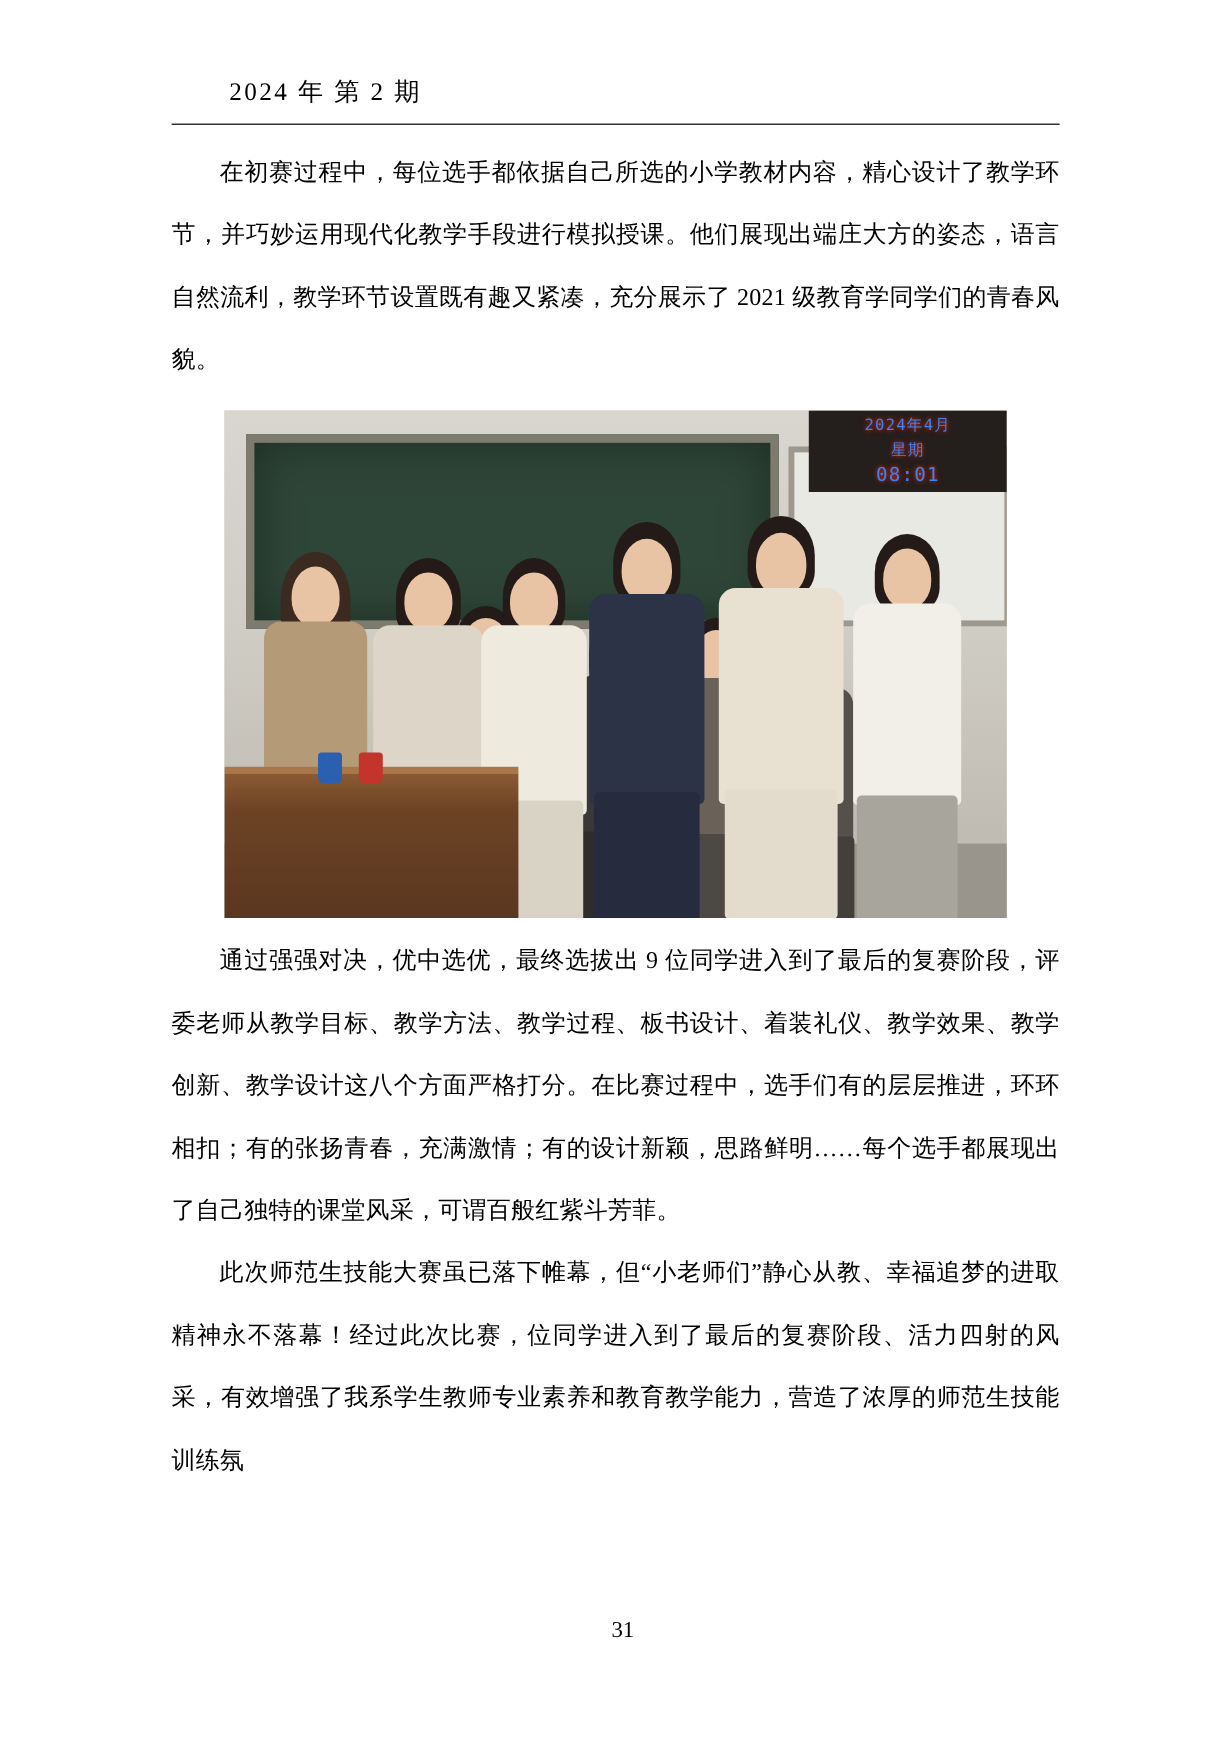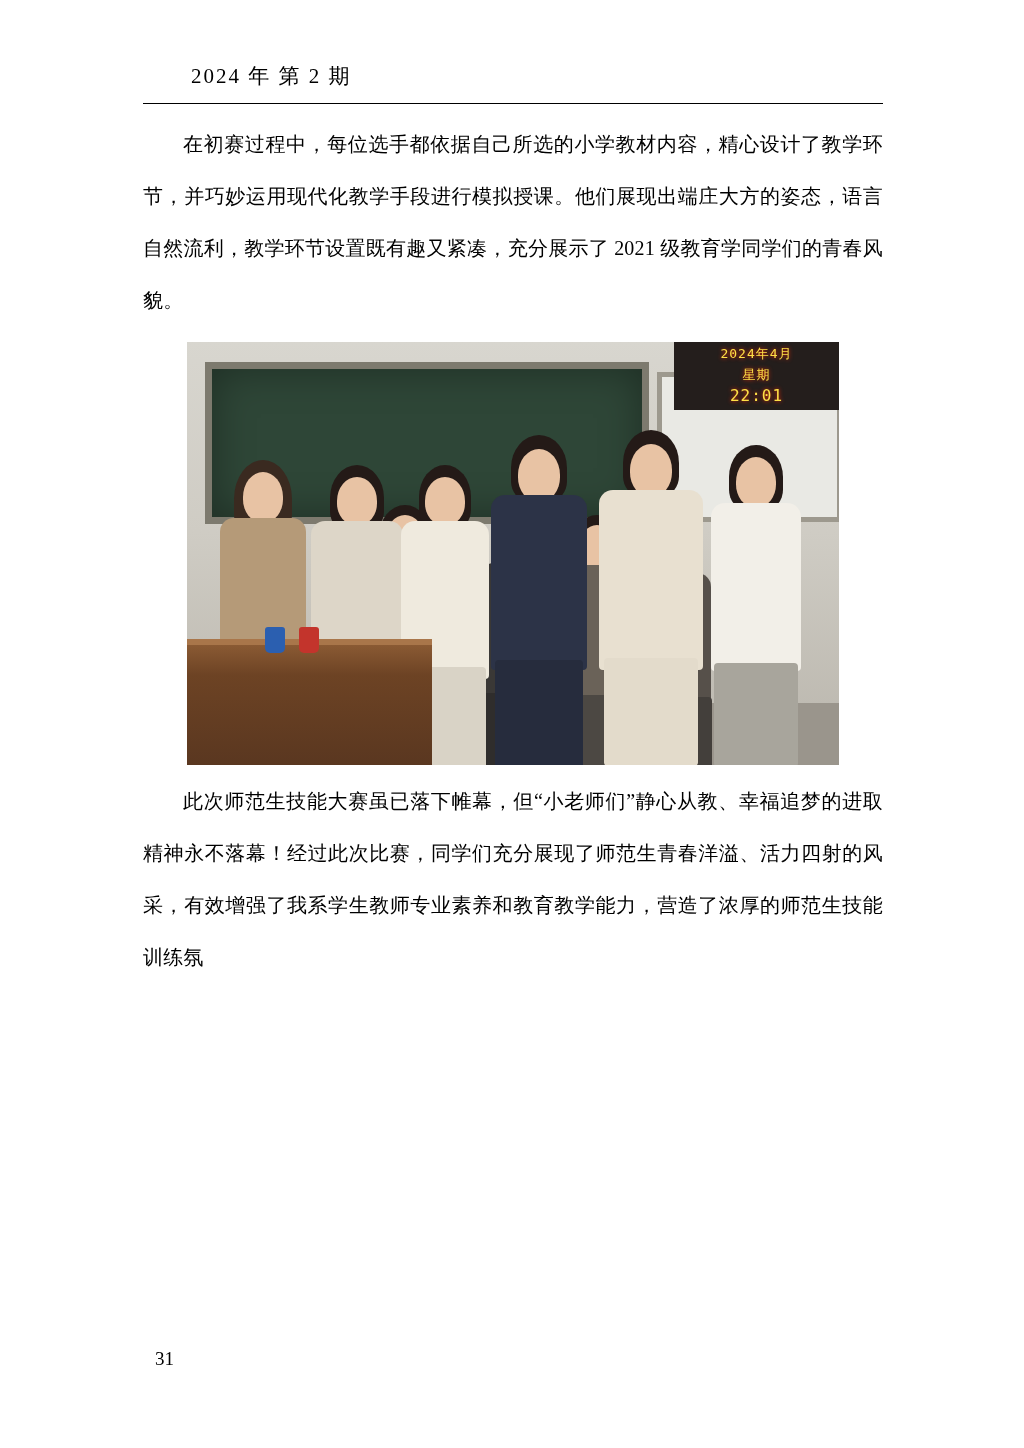--- a/index.html
+++ b/index.html
@@ -142,21 +142,21 @@
     border: 5px solid #9d998e;
   }
   .led-screen {
     position: absolute;
     right: 0px; top: 0px;
     width: 165px; height: 68px;
     background: #241e1c;
     overflow: hidden;
   }
   .led-line {
-    color: #fde047;
+    color: #3b82f6;
     font-family: "DejaVu Sans Mono", monospace;
     font-size: 13px;
     letter-spacing: 1px;
     text-align: center;
     margin-top: 3px;
     text-shadow: 0 0 4px #ff2a00;
     white-space: nowrap;
   }
   .led-line.big { font-size: 16px; margin-top: 2px; }
   .desk {
@@ -197,21 +197,21 @@
   }
   .legs {
     position: absolute; left: 50%; transform: translateX(-50%);
     border-radius: 4px;
   }
   
   .page-number {
     position: absolute;
     left: 12px; right: 0;
     bottom: 78px;
-    text-align: left;
+    text-align: center;
     font-size: 19px;
   }
 </style>
 </head>
 <body>
 
 <div class="page">
   <div class="content">
 
     <div class="header">
@@ -225,21 +225,21 @@
 
       <div class="photo-wrap">
         <div class="photo">
           <div class="wall"></div>
           <div class="blackboard"></div>
           <div class="whiteboard"></div>
 
           <div class="led-screen">
             <div class="led-line">2024年4月</div>
             <div class="led-line">星期</div>
-            <div class="led-line big">22:01</div>
+            <div class="led-line big">08:01</div>
           </div>
 
           <div class="floor"></div>
 
           <div class="person" style="left:28px;width:96px;height:305px;">
             <div class="hair" style="top:0;width:58px;height:78px;background:#3a2a20;"></div>
             <div class="head" style="top:12px;width:40px;height:50px;"></div>
             <div class="torso" style="top:58px;width:86px;height:160px;background:#b59a78;"></div>
             <div class="legs" style="top:205px;width:92px;height:105px;background:#c3ab8b;"></div>
           </div>
@@ -313,18 +313,19 @@
             <div class="torso" style="top:58px;width:90px;height:168px;background:#f2efe8;"></div>
             <div class="legs" style="top:218px;width:84px;height:104px;background:#a8a59c;"></div>
           </div>
 
           <div class="desk"></div>
           <div class="cup blue"></div>
           <div class="cup red"></div>
         </div>
       </div>
 
-      <p class="para">此次师范生技能大赛虽已落下帷幕，但“小老师们”静心从教、幸福追梦的进取精神永不落幕！经过此次比赛，同学们充分展现了师范生青春洋溢、活力四射的风采，有效增强了我系学生教师专业素养和教育教学能力，营造了浓厚的师范生技能训练氛</p>
+      <p class="para">通过强强对决，优中选优，最终选拔出 9 位同学进入到了最后的复赛阶段，评委老师从教学目标、教学方法、教学过程、板书设计、着装礼仪、教学效果、教学创新、教学设计这八个方面严格打分。在比赛过程中，选手们有的层层推进，环环相扣；有的张扬青春，充满激情；有的设计新颖，思路鲜明……每个选手都展现出了自己独特的课堂风采，可谓百般红紫斗芳菲。</p>
+      <p class="para">此次师范生技能大赛虽已落下帷幕，但“小老师们”静心从教、幸福追梦的进取精神永不落幕！经过此次比赛，位同学进入到了最后的复赛阶段、活力四射的风采，有效增强了我系学生教师专业素养和教育教学能力，营造了浓厚的师范生技能训练氛</p>
     </div>
 
     <div class="page-number">31</div>
   </div>
 </div>
 
 </body></html>

